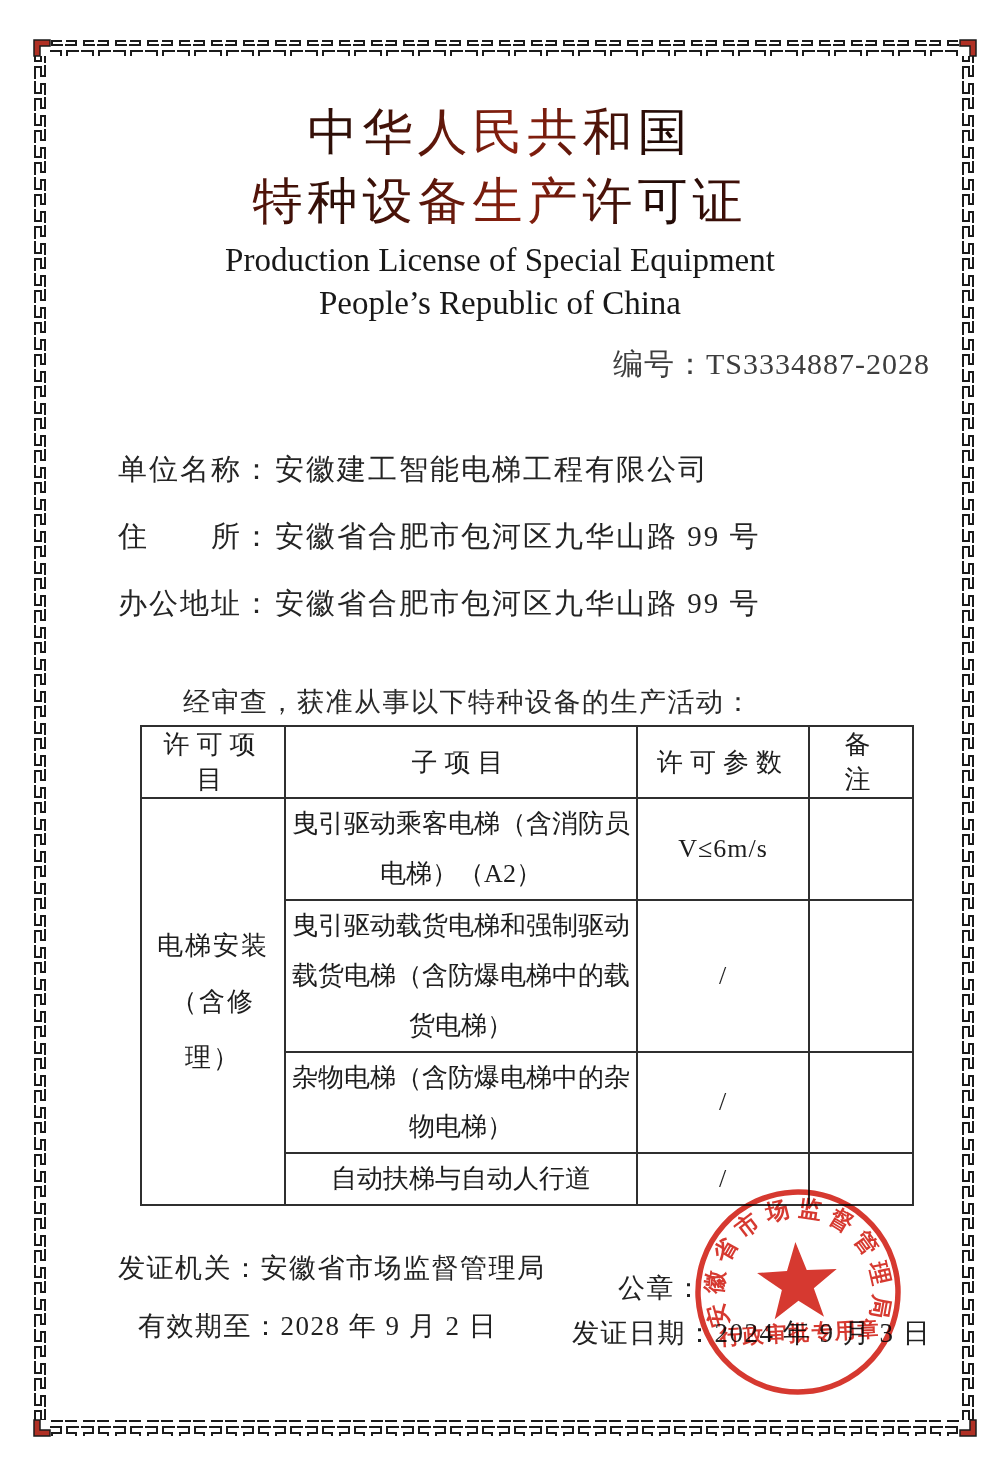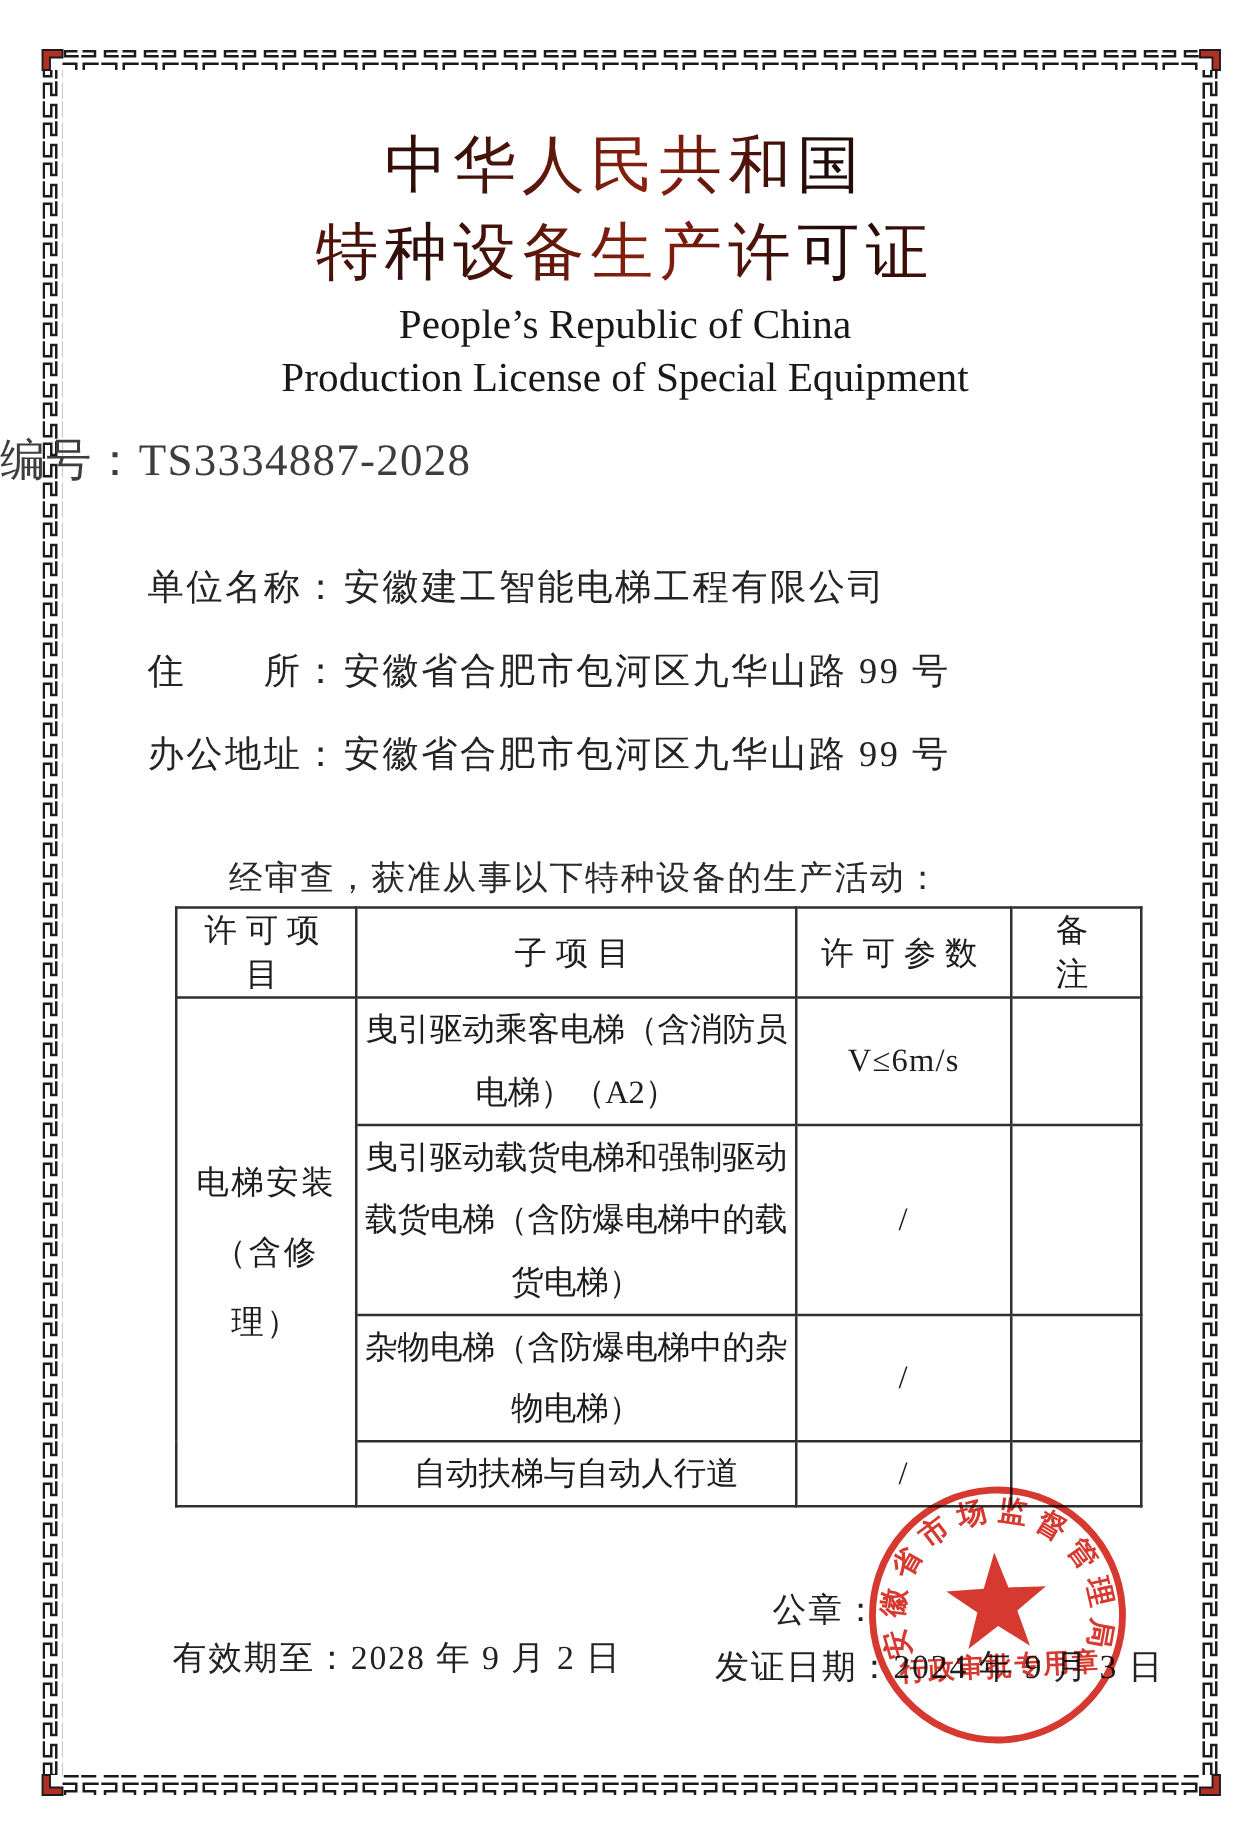--- a/index.html
+++ b/index.html
@@ -14,22 +14,22 @@
   
   .title-block{position:absolute;top:98px;left:0;right:0;text-align:center;}
   .title-cn{
     font-size:50px;font-weight:normal;letter-spacing:5px;line-height:1.38;margin:0;
     background-image:linear-gradient(100deg,#160804 4%,#7c1a0c 18%,#2a0e07 34%,#8c200e 52%,#1d0a06 66%,#761509 84%,#200c07 96%);
     -webkit-background-clip:text;background-clip:text;color:transparent;
   }
   .title-en{font-size:33px;line-height:1.12;color:#181818;margin:6px 0 0 0;font-weight:normal;}
 
   
-  .license-no{position:absolute;top:344px;left:0;width:930px;
-    font-size:36px;color:#3d3d3d;letter-spacing:1px;}
+  .license-no{position:absolute;top:344px;left:0;width:930px;text-align:right;
+    font-size:30px;color:#3d3d3d;letter-spacing:1px;}
 
   
   .info-block{position:absolute;left:118px;top:450px;font-size:29px;color:#242424;}
   .info-row{margin-bottom:27px;white-space:nowrap;letter-spacing:2px;}
   .info-row .lbl{margin-right:2px;font-family:Liberation Serif, serif;}
 
   
   .intro{position:absolute;left:183px;top:684px;font-size:27px;letter-spacing:1.5px;color:#2a2a2a;}
 
   
@@ -74,22 +74,22 @@
     <rect x="960" y="56" width="16" height="1364" fill="url(#mv)"></rect>
     <path d="M34,40 H50 V46 H40 V56 H34 Z" fill="#b03024" stroke="#1b1b1b" stroke-width="1.5"></path>
     <path d="M960,40 H976 V56 H970 V46 H960 Z" fill="#b03024" stroke="#1b1b1b" stroke-width="1.5"></path>
     <path d="M34,1436 V1420 H40 V1430 H50 V1436 Z" fill="#b03024" stroke="#1b1b1b" stroke-width="1.5"></path>
     <path d="M976,1420 V1436 H960 V1430 H970 V1420 Z" fill="#b03024" stroke="#1b1b1b" stroke-width="1.5"></path>
   </svg>
 
   <div class="title-block">
     <div class="title-cn">中华人民共和国</div>
     <div class="title-cn">特种设备生产许可证</div>
+    <div class="title-en">Production License of Special Equipment</div>
     <div class="title-en">People’s Republic of China</div>
-    <div class="title-en">Production License of Special Equipment</div>
   </div>
 
   <div class="license-no">
     <span>编号：</span><span>TS3334887-2028</span>
   </div>
 
   <div class="info-block">
     <div class="info-row">
       <span class="lbl">单位名称：</span><span class="val">安徽建工智能电梯工程有限公司</span>
     </div>
@@ -137,20 +137,23 @@
       <td></td>
     </tr>
     <tr style="height:51px">
       <td class="cell-sub">自动扶梯与自动人行道</td>
       <td class="cell-param">/</td>
       <td></td>
     </tr>
   </tbody>
     </table>
 
+  <div class="footer-item authority-line">
+    <span>发证机关：</span><span>安徽省市场监督管理局</span>
+  </div>
   <div class="footer-item valid-line">
     <span>有效期至：</span><span>2028 年 9 月 2 日</span>
   </div>
   <div class="footer-item seal-line">公章：</div>
   <div class="footer-item issue-line">
     <span>发证日期：</span><span>2024 年 9 月 3 日</span>
   </div>
 
   <svg class="seal-svg" viewBox="0 0 224 224" aria-hidden="true">
     <circle cx="112" cy="112" r="100" fill="none" stroke="#d3281e" stroke-width="5.5"></circle>

